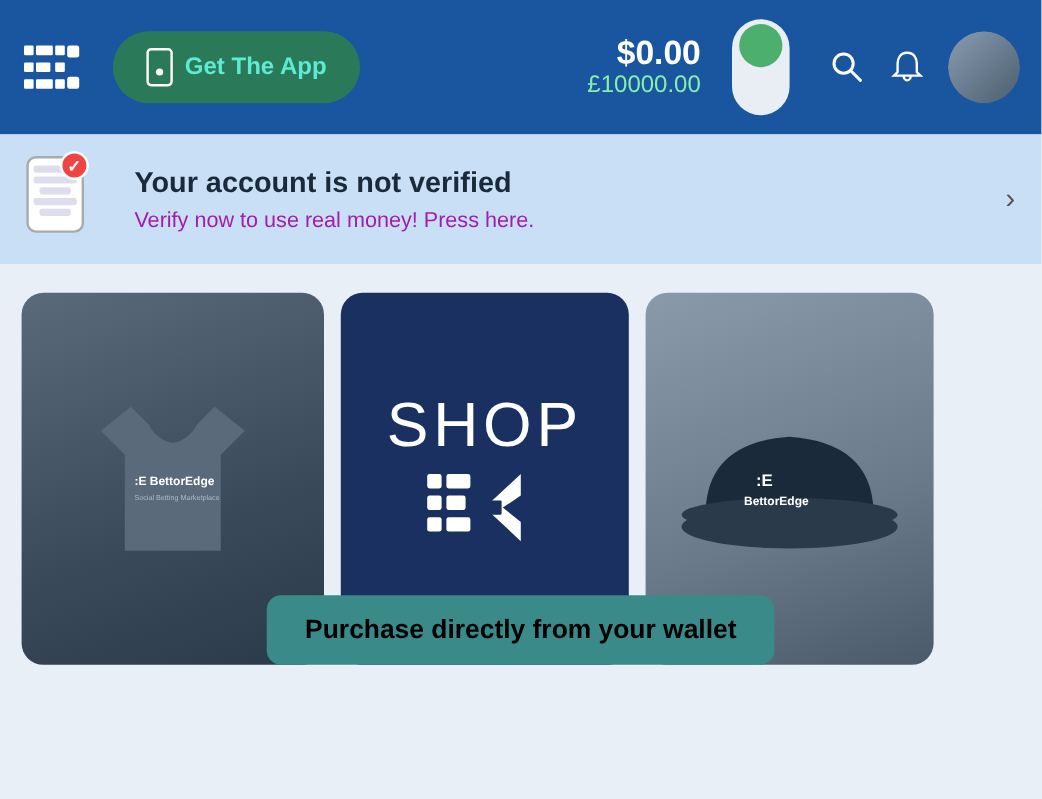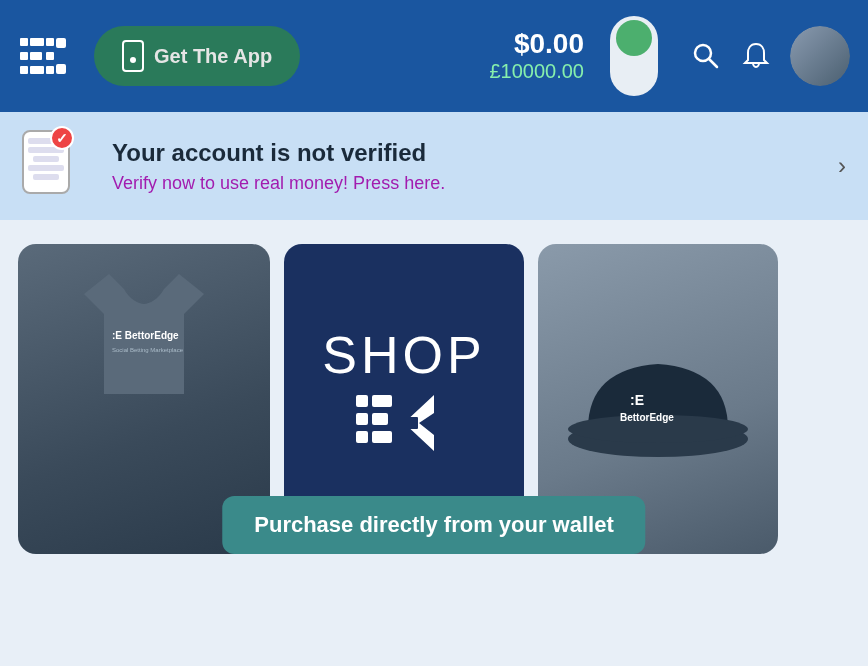--- a/index.html
+++ b/index.html
@@ -39,21 +39,21 @@
 
     .logo-svg {
       width: 52px;
       height: 52px;
     }
 
     .get-app-btn {
       background: #2a7a5a;
       border: none;
       border-radius: 50px;
-      color: #e5e5e5;
+      color: #5eead4;
       font-size: 20px;
       font-weight: 600;
       padding: 14px 28px;
       display: flex;
       align-items: center;
       gap: 10px;
       cursor: pointer;
       white-space: nowrap;
       margin-left: 8px;
     }
@@ -258,20 +258,21 @@
       overflow: hidden;
       flex-shrink: 0;
       position: relative;
     }
 
     .shirt-card {
       width: 252px;
       height: 310px;
       background: linear-gradient(160deg, #5a6a7a 0%, #3a4a5a 60%, #2a3a4a 100%);
       display: flex;
+      align-items: center;
       justify-content: center;
     }
 
     .shirt-inner {
       display: flex;
       flex-direction: column;
       align-items: center;
       gap: 8px;
     }
 
@@ -314,21 +315,21 @@
       display: flex;
       gap: 14px;
     }
 
     .purchase-overlay {
       position: absolute;
       bottom: 0;
       left: 50%;
       transform: translateX(-50%);
       background: #3a8a8a;
-      color: #ffffff;
+      color: #000000;
       font-size: 22px;
       font-weight: 700;
       padding: 16px 32px;
       border-radius: 12px;
       white-space: nowrap;
       z-index: 10;
     }
   </style>
 </head>
 <body>

